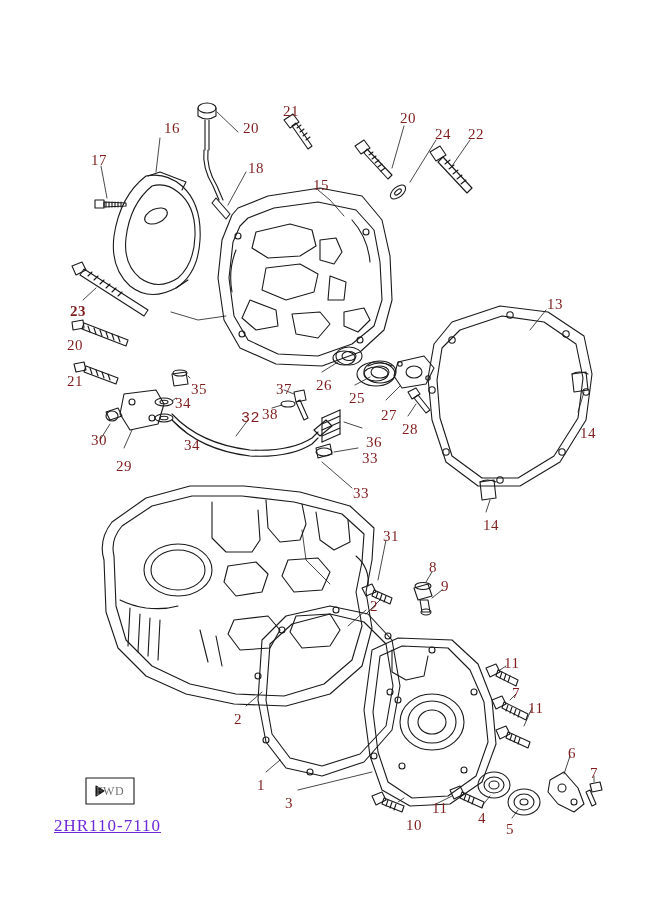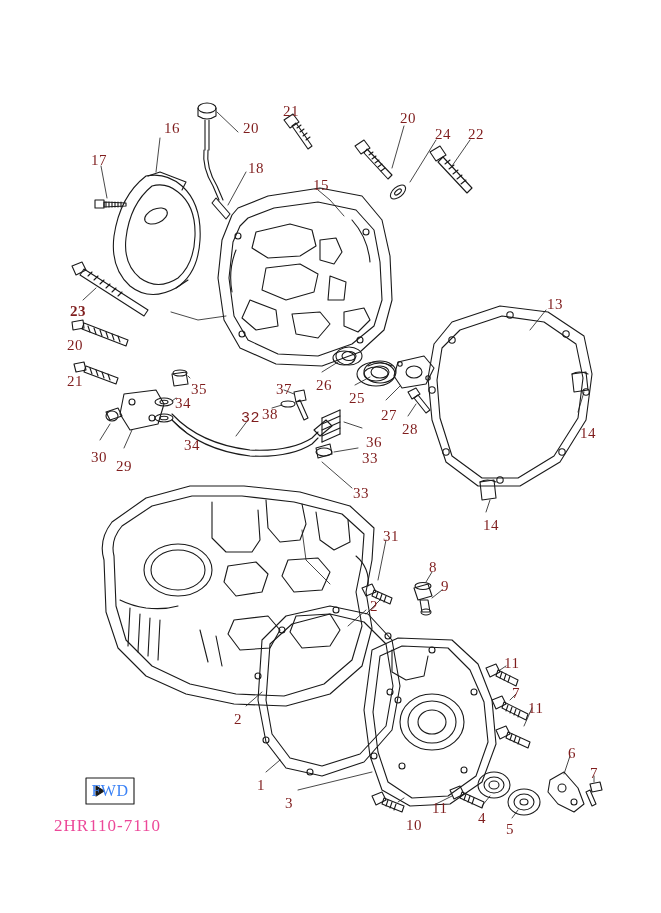--- a/index.html
+++ b/index.html
@@ -36,35 +36,36 @@
     white-space: nowrap;
     user-select: none;
   }
   #part-number {
     position: absolute;
     left: 54px;
     top: 816px;
     font-family: "Liberation Serif", serif;
     font-size: 17px;
     letter-spacing: 1px;
-    color: #ec4899;
+    color: #6d28d9;
+    text-decoration: underline;
   }
   #fwd-badge {
     position: absolute;
     left: 86px;
     top: 778px;
     width: 48px;
     height: 26px;
     display: flex;
     align-items: center;
     justify-content: center;
     font-family: "Liberation Serif", serif;
-    font-size: 16px;
+    font-size: 12px;
     letter-spacing: 0.5px;
-    color: #3b82f6;
+    color: #737373;
   }
 </style>
 </head>
 <body>
 
 <div id="sheet">
 
   <svg id="diagram-svg" viewBox="0 0 661 913">
     <g fill="none" stroke="#1a1a1a" stroke-width="1.1" stroke-linejoin="round" stroke-linecap="round">
 
@@ -413,21 +414,21 @@
   <div class="callout" style="left:276px;top:381px;">37</div>
   <div class="callout" style="left:316px;top:377px;">26</div>
   <div class="callout" style="left:349px;top:390px;">25</div>
   <div class="callout" style="left:381px;top:407px;">27</div>
   <div class="callout" style="left:402px;top:421px;">28</div>
   <div class="callout" style="left:580px;top:425px;">14</div>
   <div class="callout" style="left:175px;top:395px;">34</div>
   <div class="callout" style="left:262px;top:406px;">38</div>
   <div class="callout" style="left:366px;top:434px;">36</div>
   <div class="callout" style="left:241px;top:410px;font-family:Liberation Mono, monospace;">32</div>
-  <div class="callout" style="left:91px;top:449px;">30</div>
+  <div class="callout" style="left:91px;top:432px;">30</div>
   <div class="callout" style="left:116px;top:458px;text-align:center;">29</div>
   <div class="callout" style="left:184px;top:437px;">34</div>
   <div class="callout" style="left:362px;top:450px;">33</div>
   <div class="callout" style="left:353px;top:485px;">33</div>
   <div class="callout" style="left:483px;top:517px;">14</div>
   <div class="callout" style="left:383px;top:528px;">31</div>
   <div class="callout" style="left:429px;top:559px;">8</div>
   <div class="callout" style="left:441px;top:578px;">9</div>
   <div class="callout" style="left:370px;top:598px;">2</div>
   <div class="callout" style="left:504px;top:655px;">11</div>

